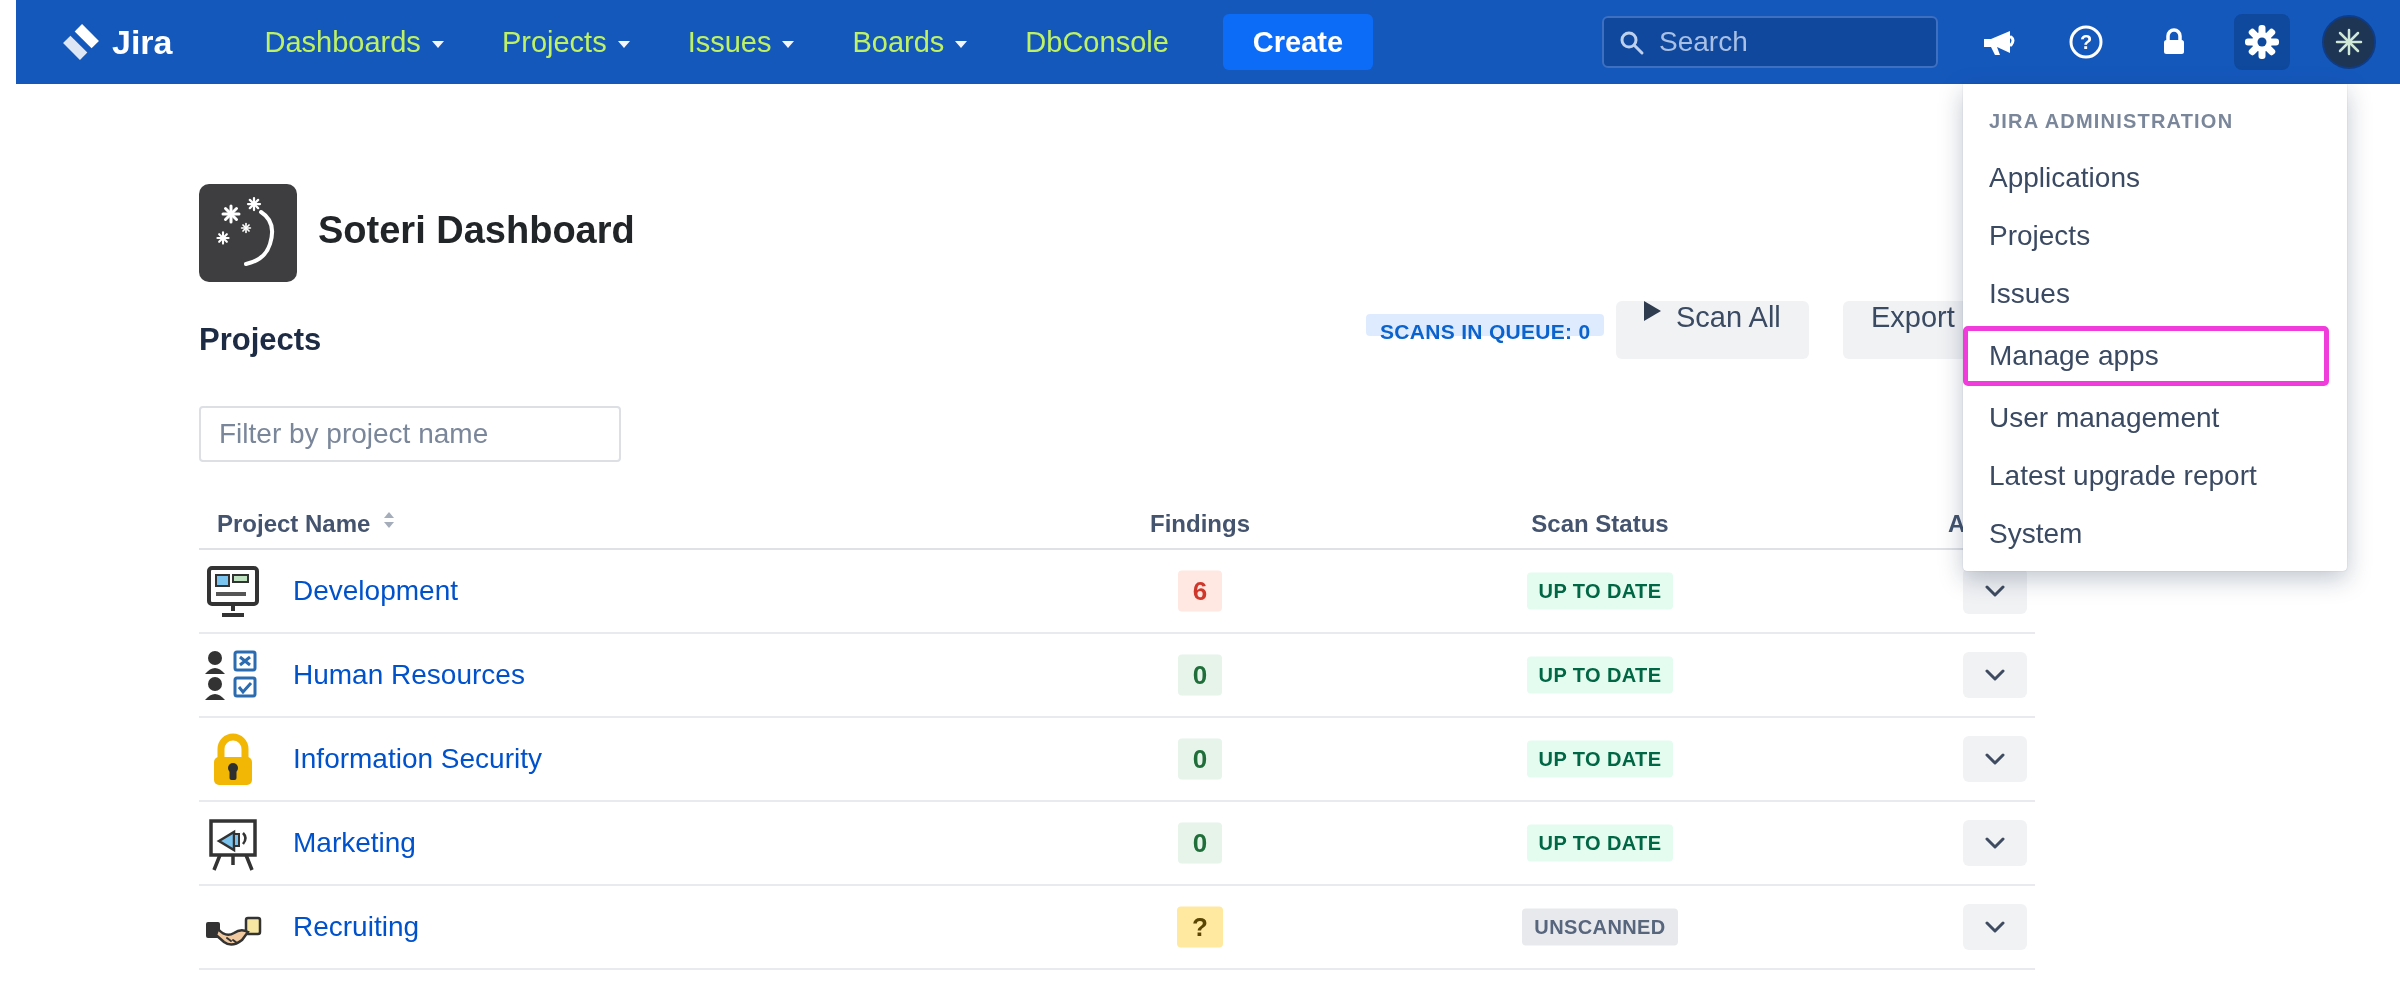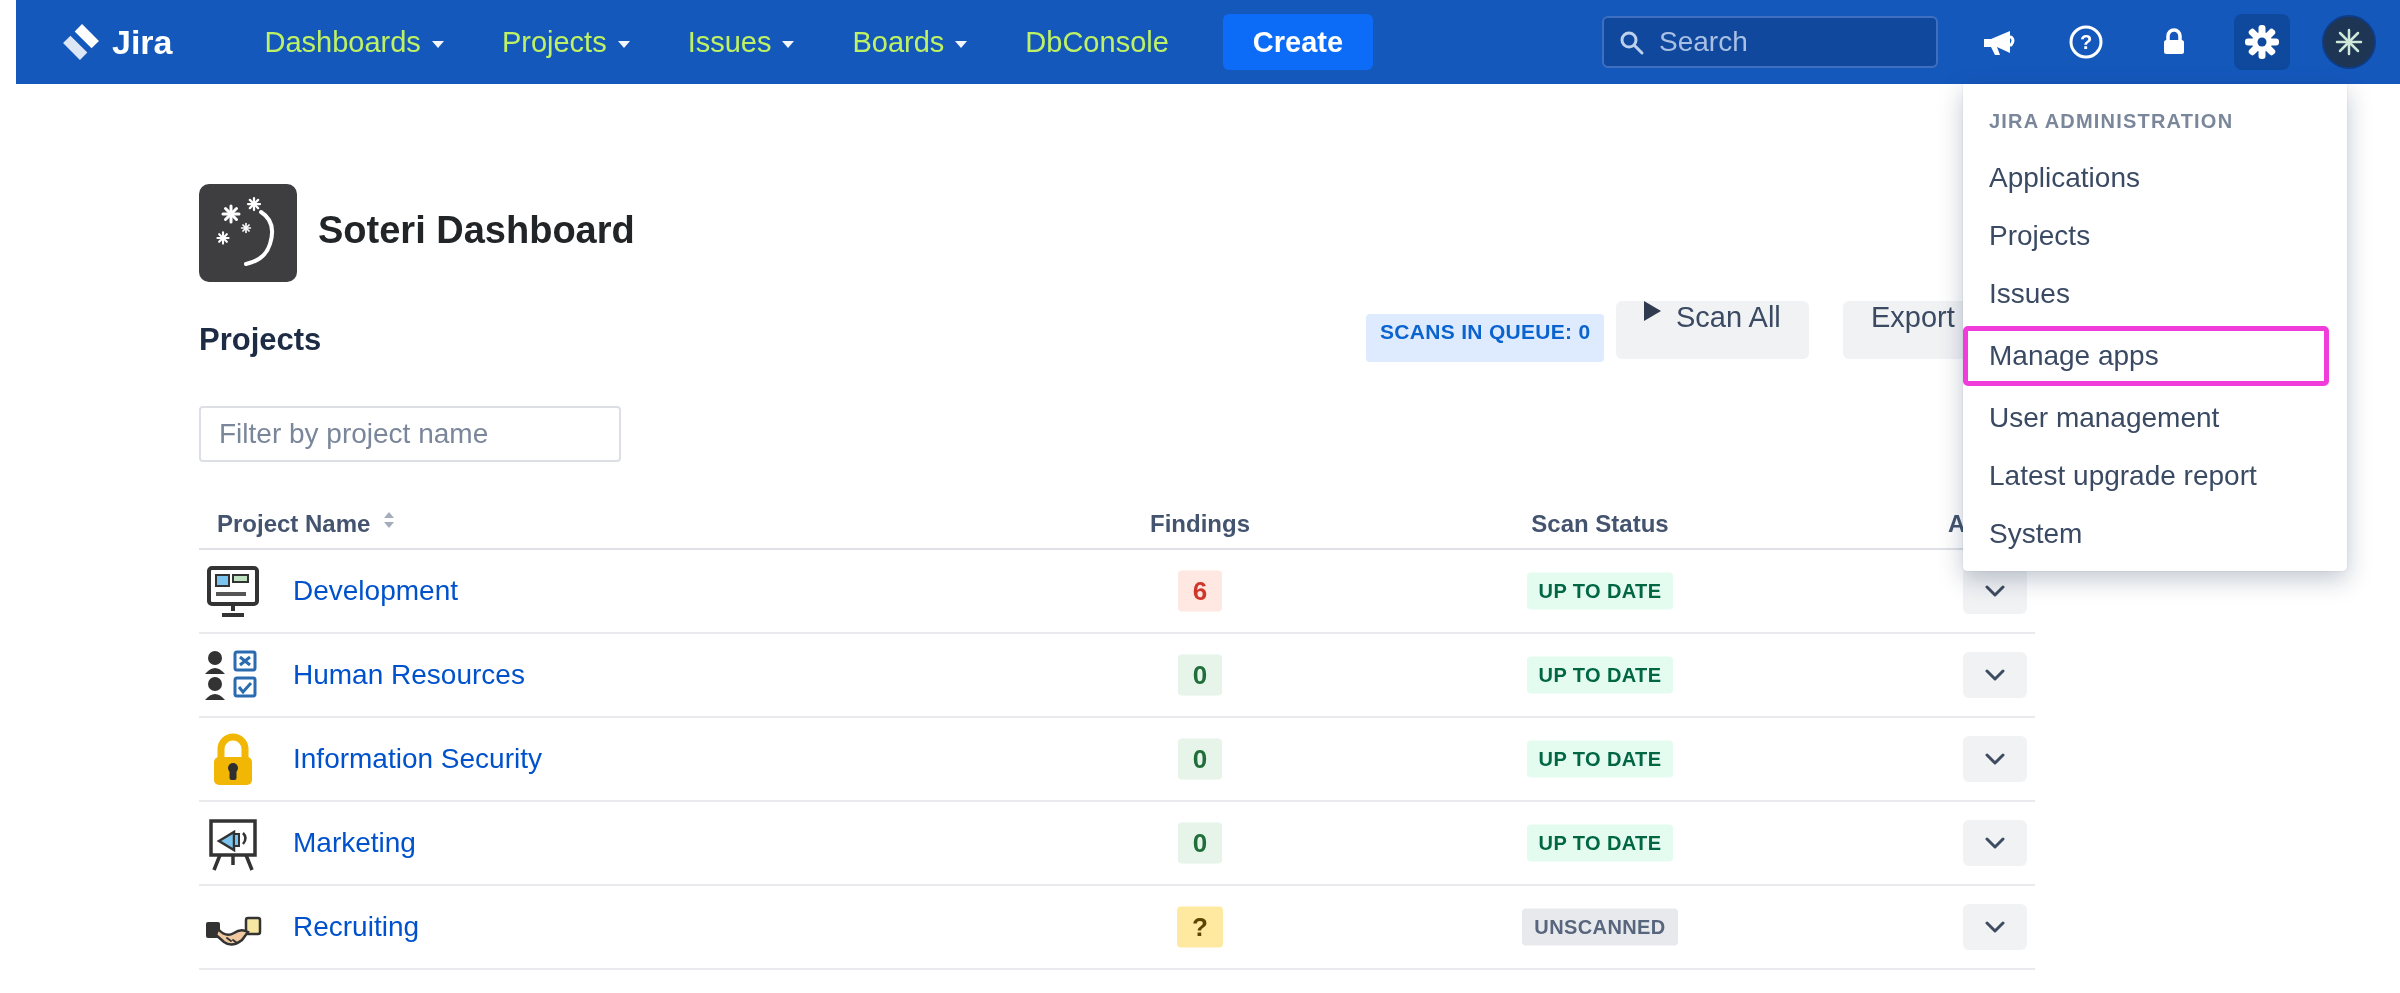--- a/index.html
+++ b/index.html
@@ -41,21 +41,21 @@
   .menu-heading{padding:0 26px;margin-bottom:16px;font-size:20px;font-weight:700;color:#7A869A;letter-spacing:1.2px;}
   .menu-item{height:58px;line-height:58px;padding:0 26px;font-size:28px;color:#3B4A63;cursor:pointer;white-space:nowrap;}
   .menu-item.highlighted{border:5px solid var(--highlight-ring);border-radius:5px;margin:3px 18px 3px 0;
                          height:60px;line-height:50px;padding:0 21px;}
 
   
   .soteri-logo{position:absolute;left:199px;top:184px;width:98px;height:98px;border-radius:10px;background:#3E3E40;
                display:flex;align-items:center;justify-content:center;}
   .page-title{position:absolute;left:318px;top:209px;font-size:38px;font-weight:700;color:#222528;}
   .section-heading{position:absolute;left:199px;top:322px;font-size:31px;font-weight:700;color:#1D2B45;}
-  .queue-badge{position:absolute;left:1366px;top:314px;height:48px;line-height:36px;padding:0 14px;
+  .queue-badge{position:absolute;left:1366px;top:314px;height:22px;line-height:36px;padding:0 14px;
                background:var(--queue-bg);color:var(--queue-text);font-weight:700;font-size:21px;border-radius:4px;letter-spacing:.3px;}
   .gray-btn{position:absolute;top:301px;height:58px;background:#F1F2F4;border:none;border-radius:6px;
             font-size:29px;color:#3B4A63;font-weight:500;display:flex;align-items:flex-start;gap:15px;
             padding:0 28px;cursor:pointer;font-family:inherit;}
   .scan-all{left:1616px;}
   .export{left:1843px;width:172px;}
   .play-icon{width:0;height:0;border-left:17px solid #2F3B4E;border-top:10px solid transparent;border-bottom:10px solid transparent;}
   .filter-input{position:absolute;left:199px;top:406px;width:422px;height:56px;border:2px solid #DCDFE4;border-radius:4px;
                 font-size:28px;color:#172B4D;padding:0 18px;outline:none;font-family:inherit;}
   .filter-input::placeholder{color:#7A869A;opacity:1}

